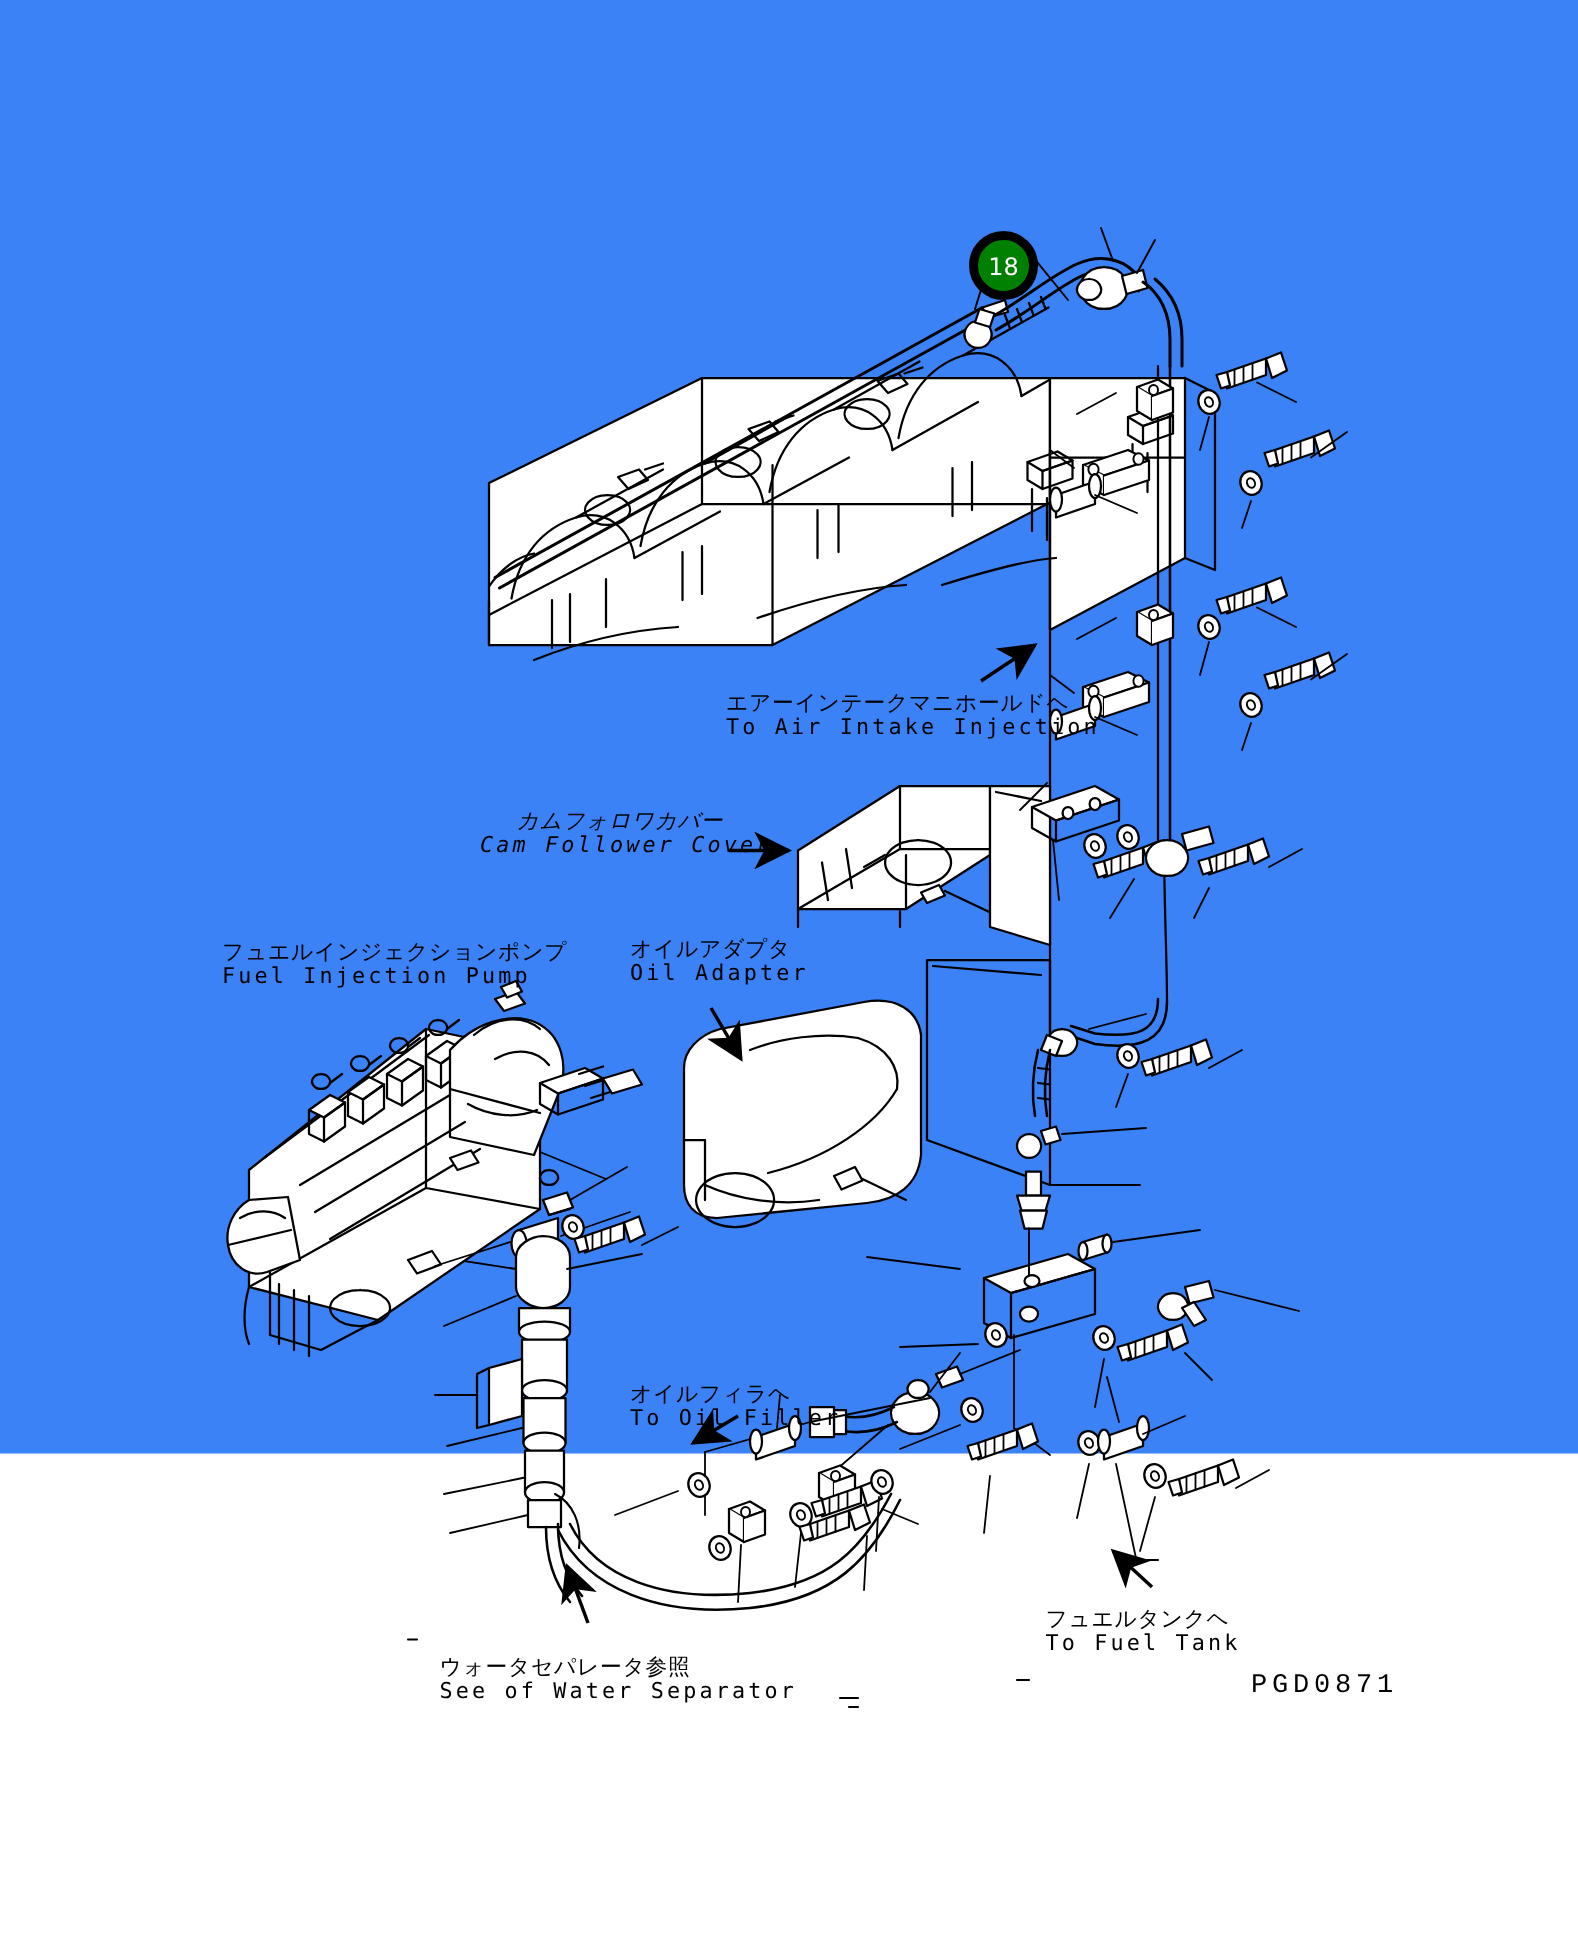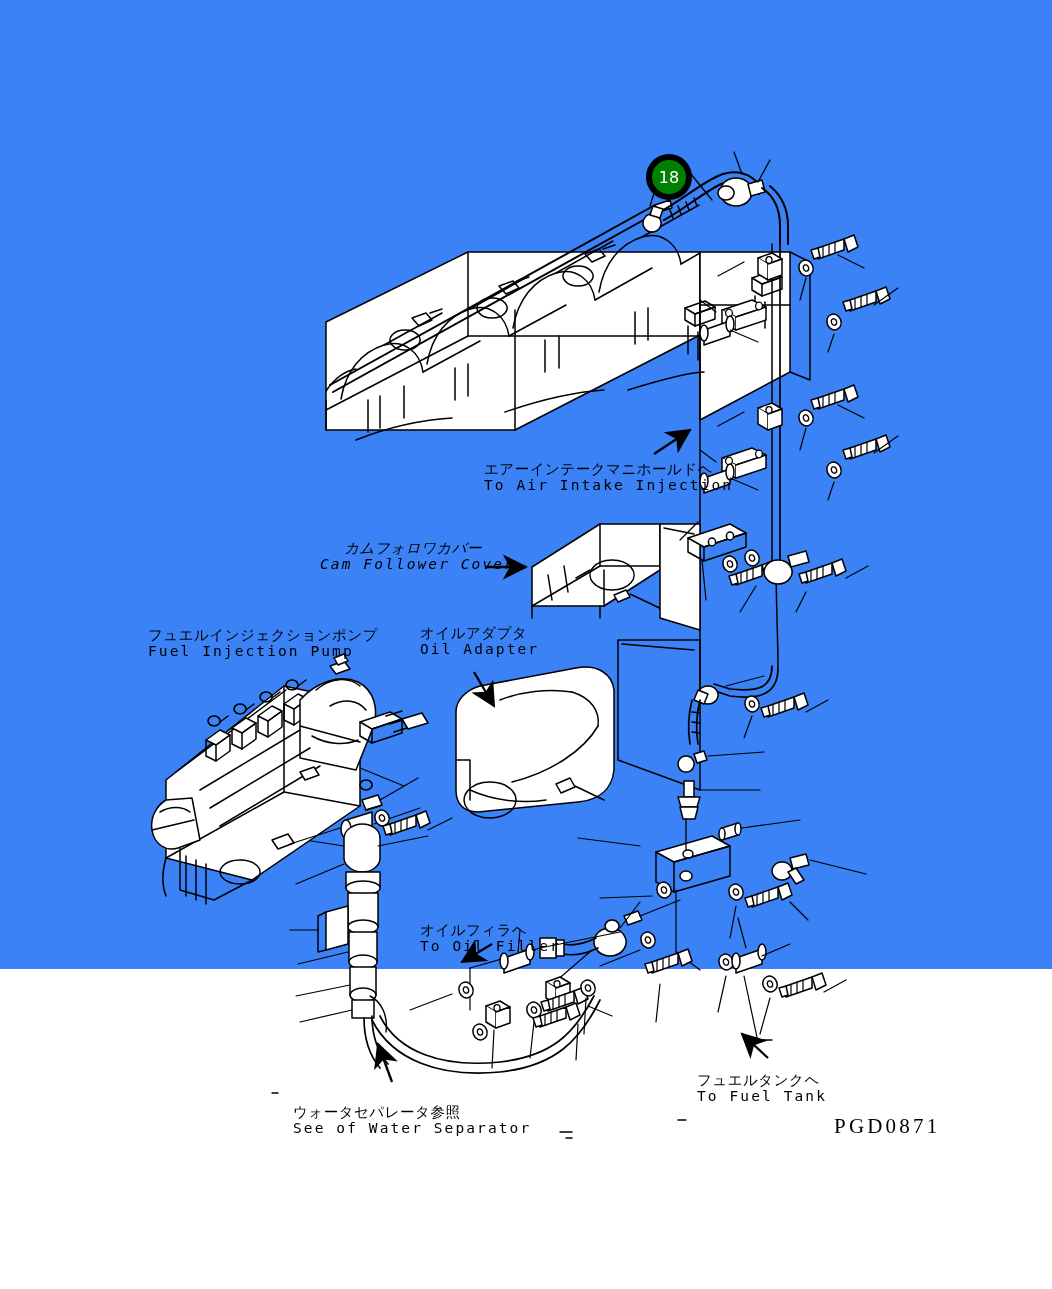--- a/index.html
+++ b/index.html
@@ -4,22 +4,22 @@
 <title>PGD0871</title>
 <style>
   html,body{margin:0;padding:0;background:#ffffff;}
   body{width:1052px;height:1289px;position:relative;overflow:hidden;
        font-family:"DejaVu Sans Mono","Liberation Mono",monospace;}
   #sheet{position:absolute;inset:0;width:1052px;height:969px;background:#3b82f6;}
   svg#art{position:absolute;left:0;top:0;width:1052px;height:1289px;}
   .lbl{position:absolute;white-space:nowrap;color:#000;}
   .jp{font-family:"DejaVu Sans","Liberation Sans",sans-serif;font-size:14.5px;letter-spacing:.5px;line-height:1.12;}
   .en{font-family:"DejaVu Sans Mono","Liberation Mono",monospace;font-size:14.5px;letter-spacing:2.1px;line-height:1.15;}
-  .dwg{position:absolute;font-family:Liberation Serif, serif;
-       font-size:21px;letter-spacing:3.2px;color:#000;}
+  .dwg{position:absolute;font-family:Liberation Mono, monospace;
+       font-size:18px;letter-spacing:3.2px;color:#000;}
   .rt{text-align:right;}
 </style>
 </head>
 <body>
 
 <div id="sheet">
 
 <svg id="art" viewBox="0 0 1052 1289">
   <defs>
     <g id="boltA">

